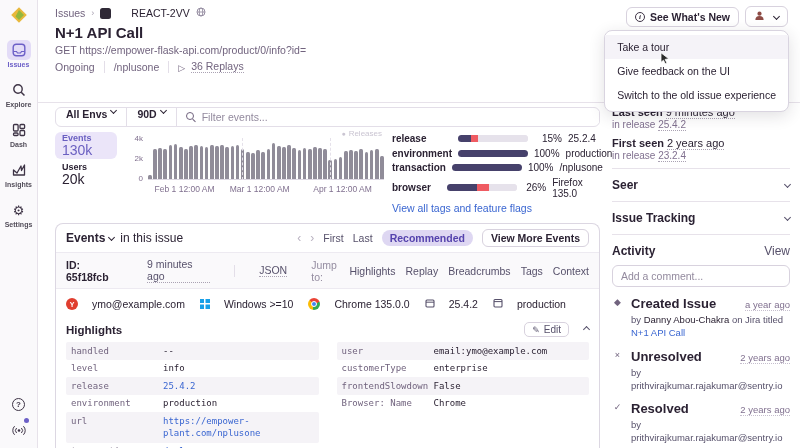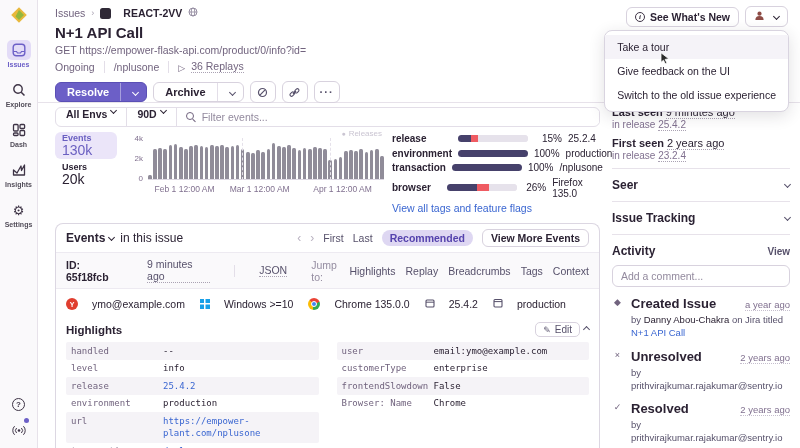--- a/index.html
+++ b/index.html
@@ -19,21 +19,21 @@
   .sb-item.active .sb-lbl{color:#6c5fc7}
   .sb-bottom{margin-top:auto;display:flex;flex-direction:column;align-items:center;gap:11px}
   .help-i{width:13px;height:13px;border:1.2px solid #3e3446;border-radius:50%;display:flex;align-items:center;justify-content:center;font-size:8px;font-weight:bold;color:#3e3446}
   .help-i::after{content:"?"}
   .bcast{position:relative}
   .bcast .dot{position:absolute;right:-3px;top:-4px;width:5px;height:5px;border-radius:50%;background:#6c5fc7}
   
   .header{position:absolute;left:38px;top:0;width:762px;padding:7px 12px 0 17px;z-index:2}
   .crumbs{display:flex;align-items:center;gap:6px;font-size:10.5px;color:#71637e}
   .crumb-sep{color:#a79fb0;font-size:9px}
-  .crumb-proj{display:flex;align-items:center;gap:12px;color:#2b2233;font-weight:bold;cursor:pointer}
+  .crumb-proj{display:flex;align-items:center;gap:20px;color:#2b2233;font-weight:normal;cursor:pointer}
   .proj-ic{width:11px;height:11px;border-radius:2.5px;background:#2f2936;display:inline-block}
   .hdr-right{position:absolute;right:12px;top:6px;display:flex;gap:6px;align-items:center}
   .btn{display:inline-flex;align-items:center;gap:5px;border:1px solid #d8d2de;background:#fff;border-radius:6px;padding:3px 8px;font-size:10.5px;font-weight:bold;color:#2b2233;cursor:pointer;white-space:nowrap}
   .info-i{width:10px;height:10px;border:1.1px solid #3e3446;border-radius:50%;display:inline-flex;align-items:center;justify-content:center;font-size:7px;font-style:italic;font-family:"Liberation Serif",serif}
   .info-i::after{content:"i"}
   .title{font-size:15px;font-weight:bold;margin-top:5px}
   .req{font-size:10.5px;color:#71637e;margin-top:3px}
   .meta{display:flex;align-items:center;gap:9px;font-size:10.5px;color:#71637e;margin-top:4px}
   .vsep{width:1px;height:12px;background:#e3dee8}
   .play-ic::before{content:"▷";font-size:9px;margin-right:3px;color:#71637e}
@@ -94,40 +94,40 @@
   .jlink{cursor:pointer}
   .chips{display:flex;gap:15px;align-items:center;padding:9px 10px 8px;font-size:10.5px}
   .chip{display:inline-flex;align-items:center;gap:14px;cursor:pointer}
   .av-user{width:12px;height:12px;border-radius:50%;background:#e03e2f;color:#fff;font-size:7px;font-weight:bold;display:inline-flex;align-items:center;justify-content:center}
   .win-ic{width:10px;height:10px;background:linear-gradient(#fff,#fff) center/100% 1.5px no-repeat,linear-gradient(#fff,#fff) center/1.5px 100% no-repeat,#18a0e8}
   .chrome-ic{width:12px;height:12px;border-radius:50%;background:conic-gradient(from -50deg,#ea4335 0 33.3%,#34a853 0 66.6%,#fbbc05 0);position:relative}
   .chrome-ic::after{content:"";position:absolute;inset:3px;border-radius:50%;background:#4285f4;border:1.5px solid #fff}
   .hl{padding:4px 10px 10px}
   .hl-head{display:flex;align-items:center;margin-bottom:5px}
   .hl-title{font-size:11.5px;font-weight:bold}
-  .hl-actions{margin-left:auto;display:flex;gap:0;align-items:flex-start;color:#57516b;font-size:10px}
+  .hl-actions{margin-left:auto;display:flex;gap:11px;align-items:flex-start;color:#57516b;font-size:10px}
   .edit-btn{border:1px solid #d8d2de;border-radius:5px;padding:1px 7px;cursor:pointer;display:inline-flex;gap:4px;align-items:center}
   .edit-btn::before{content:"✎";font-size:9px}
   .kv-cols{display:grid;grid-template-columns:1fr 1fr;column-gap:18px;align-items:start}
   .kv-col{display:block}
   .kv-row{display:grid;grid-template-columns:86px 1fr;column-gap:6px;padding:2.5px 5px;font-family:"DejaVu Sans Mono",monospace;font-size:9px;line-height:1.4;border-radius:2px}
   .kv-row:nth-child(odd){background:#f5f3f7}
   .kv-k{color:#71637e}
   .kv-v{color:#2b2233;word-break:break-word}
   .kv-v.link{color:#3a66d1;cursor:pointer}
   
   .rail{position:absolute;left:612px;top:106px;width:178px;font-size:10.5px}
   .rdiv{border-top:1px solid #e7e2ea;margin:7px 0}
   .seen{margin-bottom:7px}
   .seen-label{font-weight:bold;font-size:11px}
   .seen-val{font-size:11px}
   .seen-sub{color:#80708f;font-size:10px;margin-top:1px}
   .sec-head{display:flex;align-items:center;font-size:12px;font-weight:bold;padding:2px 0;cursor:pointer}
   .sec-head .cv{margin-left:auto;color:#57516b}
-  .view-link{margin-left:auto;font-size:10px;font-weight:bold;color:#57516b;cursor:pointer}
+  .view-link{margin-left:auto;font-size:12px;font-weight:normal;color:#57516b;cursor:pointer}
   .cmt-input{width:100%;border:1px solid #d8d2de;border-radius:6px;padding:4px 8px;font-size:10.5px;margin:5px 0 9px;background:#fff;outline:none;font-family:"Liberation Sans",sans-serif}
   .cmt-input::placeholder{color:#938a9e}
   .titem{display:flex;gap:8px;margin-bottom:9px}
   .ticon{width:11px;color:#71637e;font-size:9px;text-align:center;padding-top:1px;flex-shrink:0}
   .tbody{flex:1;min-width:0}
   .trow1{display:flex;align-items:baseline}
   .ttitle{font-weight:bold;font-size:13px}
   .ttime{margin-left:auto;font-size:9.5px;color:#80708f;border-bottom:1px dotted #c6bfce;white-space:nowrap}
   .tby{font-size:9.5px;color:#57516b;margin-top:2px;line-height:1.4;word-break:break-word}
   .tlink{color:#3a66d1;cursor:pointer}
@@ -231,44 +231,20 @@
   <h1 class="title">N+1 API Call</h1>
   <div class="req">GET https://empower-flask-api.com/product/0/info?id=</div>
   <div class="meta">
     <span>Ongoing</span>
     <span class="vsep"></span>
     <span>/nplusone</span>
     <span class="vsep"></span>
     <span class="play-ic"></span>
     <span class="dotted" style="margin-left:-6px">36 Replays</span>
   </div>
-  <div class="actions">
-    <span class="split primary">
-      <span class="smain">Resolve</span>
-      <span class="sdd cv"></span>
-    </span>
-    <span class="split">
-      <span class="smain">Archive</span>
-      <span class="sdd cv"></span>
-    </span>
-    <span class="icon-btn">
-      <svg width="11" height="11" viewBox="0 0 11 11">
-          <circle cx="5.5" cy="5.5" r="4" fill="none" stroke="#57516b" stroke-width="1.2"></circle>
-          <line x1="2.7" y1="8.3" x2="8.3" y2="2.7" stroke="#57516b" stroke-width="1.2"></line>
-        </svg>
-    </span>
-    <span class="icon-btn">
-      <svg width="11" height="11" viewBox="0 0 11 11">
-          <line x1="4" y1="7" x2="7" y2="4" stroke="#57516b" stroke-width="1.2"></line>
-          <rect x="0.8" y="5.6" width="4.8" height="3" rx="1.5" transform="rotate(-45 3.2 7.1)" fill="none" stroke="#57516b" stroke-width="1.1"></rect>
-          <rect x="5.4" y="2.4" width="4.8" height="3" rx="1.5" transform="rotate(-45 7.8 3.9)" fill="none" stroke="#57516b" stroke-width="1.1"></rect>
-        </svg>
-    </span>
-    <span class="icon-btn more-ic"></span>
-  </div>
 </header>
 <div class="hdr-div"></div>
 
 <div class="filterbar">
   <span class="fcell cv">
       <span>All Envs</span>
     </span>
   <span class="fdiv"></span>
   <span class="fcell cv">
       <span>90D</span>

